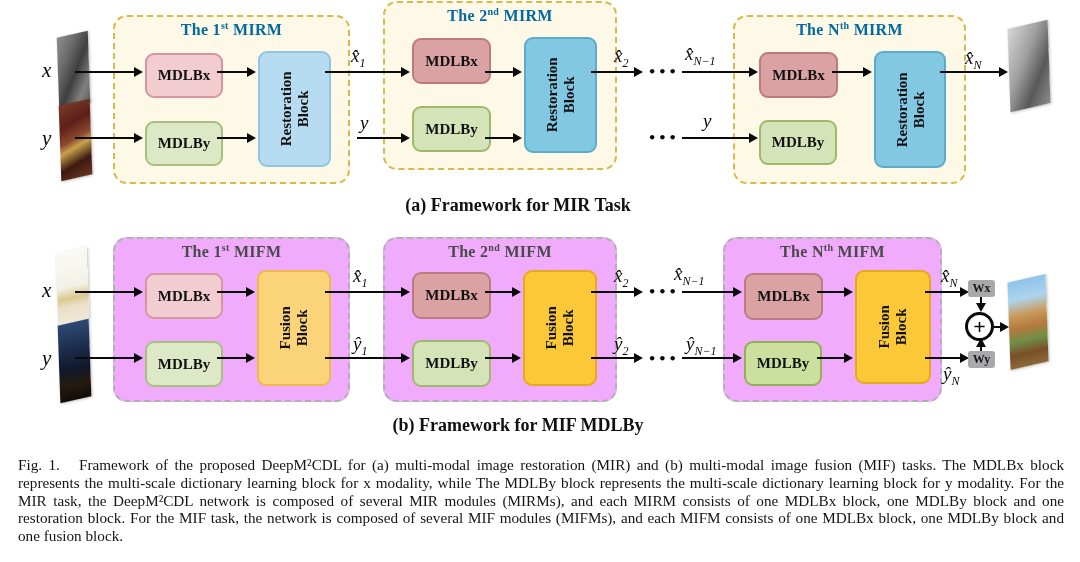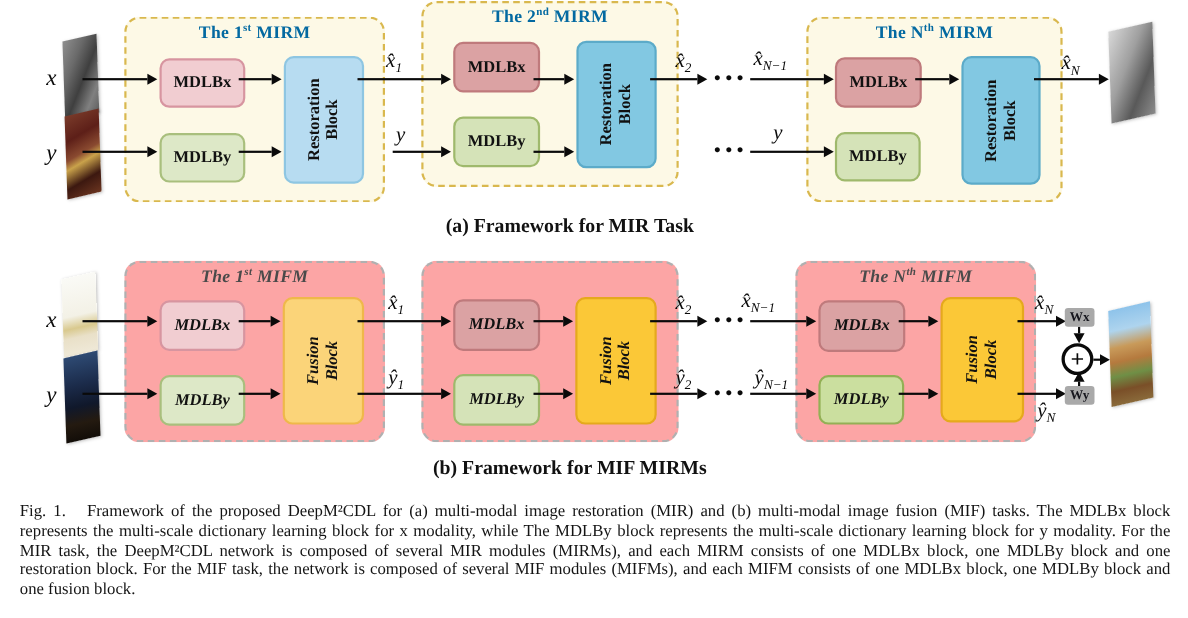--- a/index.html
+++ b/index.html
@@ -1,21 +1,21 @@
 <!DOCTYPE html>
 <html><head>
 <meta charset="utf-8">
 <style>
   html,body{margin:0;padding:0;background:#fff;}
   #canvas{position:relative;width:1080px;height:562px;background:#ffffff;overflow:hidden;
           font-family:"Liberation Serif","DejaVu Serif",serif;}
 
   
   .modbox{position:absolute;border-radius:14px;border:2px dashed #d9b84e;background:#fdf9e6;z-index:1;}
-  .modbox.mif{border-color:#b0b0b0;background:#fca5a5;font-style:italic;}
+  .modbox.mif{border-color:#b0b0b0;background:#f0abfc;}
   .mtitle{position:absolute;top:3px;left:0;width:100%;text-align:center;font-weight:bold;
           font-size:16px;color:#0369a1;letter-spacing:.3px;}
   .modbox.mif .mtitle{color:#4a4a4a;}
   .mtitle sup{font-size:10px;vertical-align:super;}
 
   
   .blk{position:absolute;border-radius:9px;border:2px solid;display:flex;align-items:center;
        justify-content:center;font-weight:bold;font-size:15px;color:#111;z-index:2;}
   .bx-l{background:#f1cdd1;border-color:#d795a0;}
   .bx-d{background:#dba2a3;border-color:#bf7a7c;}
@@ -154,20 +154,21 @@
     <div class="mtitle"><span>The 1</span><sup>st</sup><span> MIFM</span></div>
     <div class="blk bx-l" style="left:30px;top:34px;width:74px;height:42px">MDLBx</div>
     <div class="blk by-l" style="left:30px;top:102px;width:74px;height:42px">MDLBy</div>
     <div class="blk fus-l vblk" style="left:142px;top:31px;width:70px;height:112px">
         <span class="vt">Fusion
 Block</span>
       </div>
   </div>
 
   <div class="modbox mif" style="left:383px;top:237px;width:230px;height:161px">
+    <div class="mtitle"><span>The 2</span><sup>nd</sup><span> MIFM</span></div>
     <div class="blk bx-d" style="left:27px;top:33px;width:75px;height:43px">MDLBx</div>
     <div class="blk by-m" style="left:27px;top:101px;width:75px;height:43px">MDLBy</div>
     <div class="blk fus-d vblk" style="left:138px;top:31px;width:70px;height:112px">
         <span class="vt">Fusion
 Block</span>
       </div>
   </div>
 
   <div class="modbox mif" style="left:723px;top:237px;width:215px;height:161px">
     <div class="mtitle"><span>The N</span><sup>th</sup><span> MIFM</span></div>
@@ -209,18 +210,18 @@
   <div class="ml" style="left:943px;top:364px"><span>ŷ</span><sub>N</sub></div>
 
   <div class="wbadge" style="left:968px;top:280px">Wx</div>
   <div class="wbadge" style="left:968px;top:351px">Wy</div>
   <div class="varr down" style="left:980px;top:297px;height:6px"></div>
   <div class="varr up" style="left:980px;top:347px;height:5px"></div>
   <div class="pcirc">+</div>
   <div class="arr" style="left:994px;top:326px;width:6px"></div>
 
   <div class="photo ph-ob" style="left:1009px;top:278px;width:38px;height:88px"></div>
-  <div class="seccap" style="top:415px">(b)  Framework for MIF MIRMs</div>
+  <div class="seccap" style="top:415px">(b)  Framework for MIF MDLBy</div>
 
   <div class="figcap">Fig. 1.&nbsp;&nbsp;&nbsp;Framework of the proposed DeepM²CDL for (a) multi-modal image restoration (MIR) and (b) multi-modal image fusion (MIF) tasks. The MDLBx block represents the multi-scale dictionary learning block for x modality, while The MDLBy block represents the multi-scale dictionary learning block for y modality. For the MIR task, the DeepM²CDL network is composed of several MIR modules (MIRMs), and each MIRM consists of one MDLBx block, one MDLBy block and one restoration block. For the MIF task, the network is composed of several MIF modules (MIFMs), and each MIFM consists of one MDLBx block, one MDLBy block and one fusion block.</div>
 
 
 </div>
 
 </body></html>

